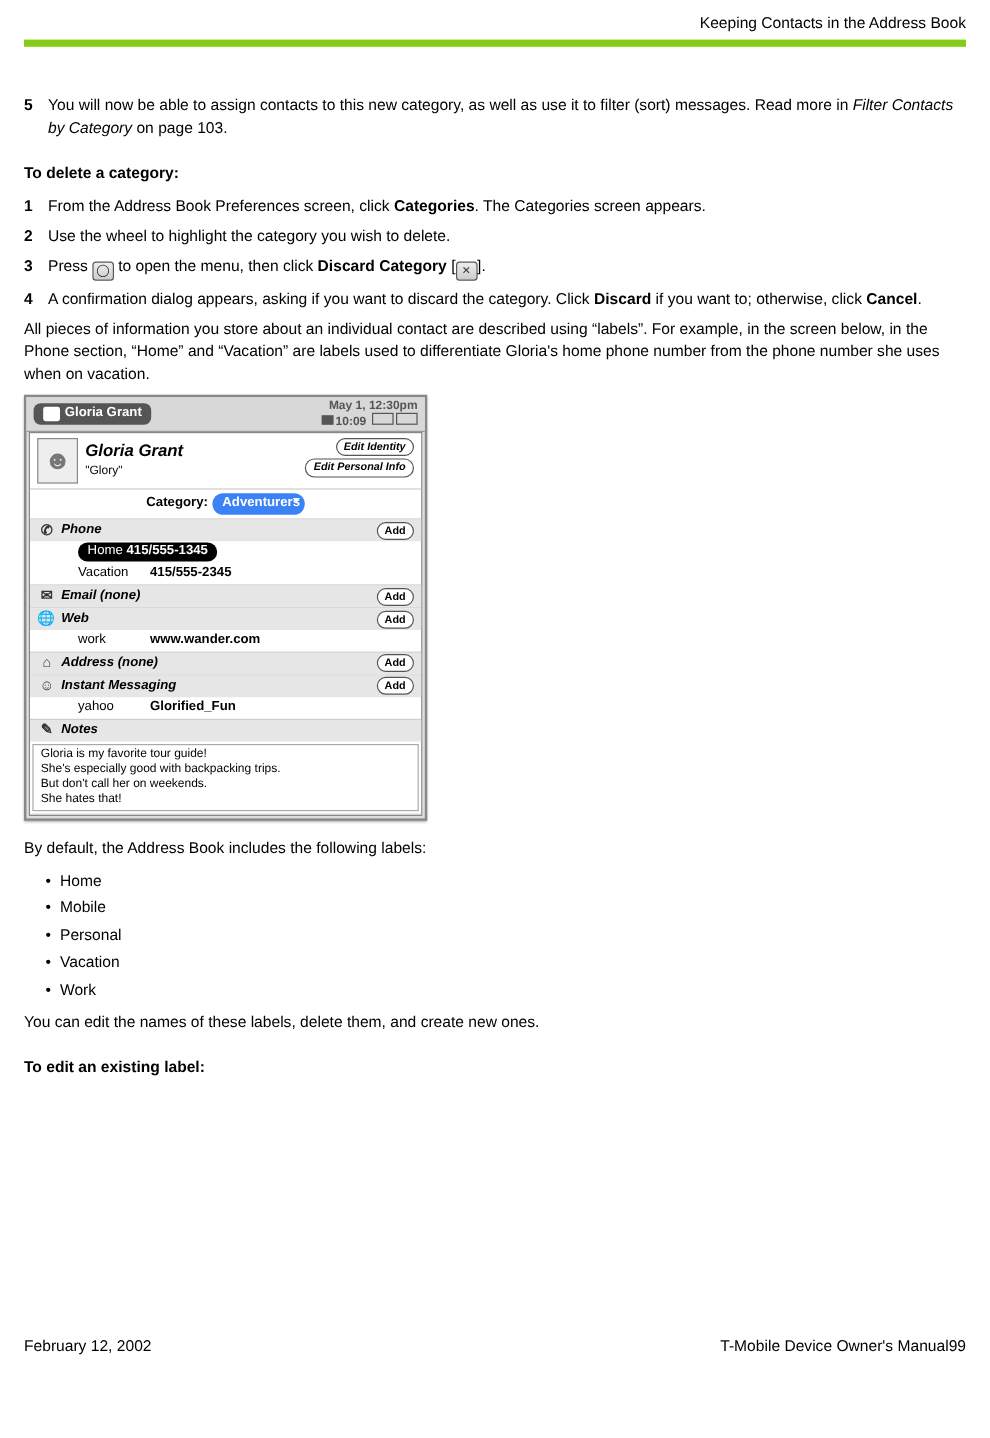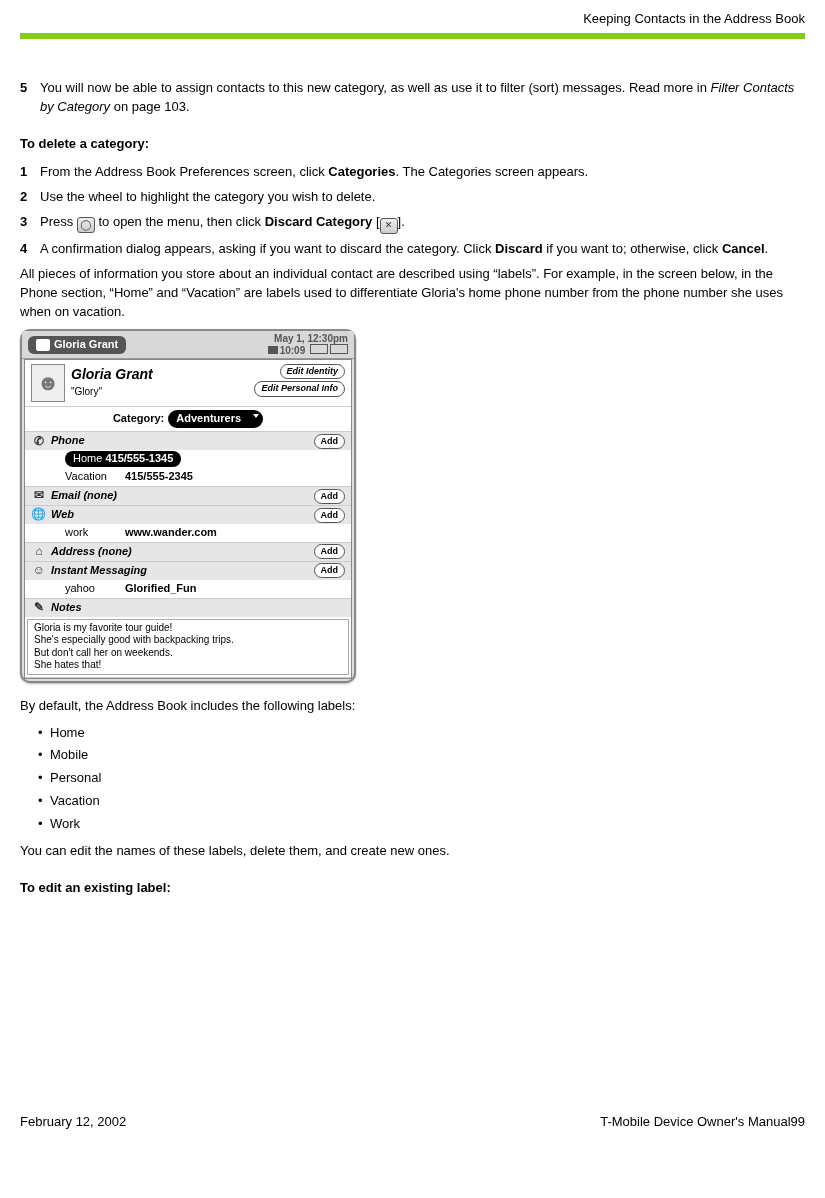--- a/index.html
+++ b/index.html
@@ -57,21 +57,21 @@
     text-align: center;
     color: #333;
   }
   .wheel-icon::before { content: "◯"; font-size:10px; }
   .discard-icon::before { content: "✕"; font-size:9px; }
 
   
   .device {
     width: 332px;
     border: 2px solid #888;
-    border-radius: 10px;
+    border-radius: 0;
     background: #ddd;
     font-family: Tahoma, Geneva, sans-serif;
     font-size: 11px;
     color: #000;
     margin: 8px 0 14px 0;
     box-shadow: 0 1px 2px rgba(0,0,0,.3);
   }
   .dev-statusbar {
     display: flex;
     align-items: center;
@@ -125,21 +125,21 @@
   .pill {
     background:#fff;border:1px solid #555;border-radius:9px;
     font-size:9px;padding:0px 6px;font-weight:bold;
     display:inline-block;white-space:nowrap;
   }
   .dev-cat {
     display:flex; align-items:center; justify-content:center;
     padding:3px 0; border-bottom:1px solid #ccc; gap:4px; font-size:11px;
   }
   .cat-pill {
-    background:#000000;color:#fff;border-radius:10px;padding:1px 22px 1px 8px;
+    background:#3b82f6;color:#fff;border-radius:10px;padding:1px 4px 1px 8px;
     font-weight:bold;font-size:11px;position:relative;
   }
   .cat-pill::after{
     content:"";position:absolute;right:4px;top:4px;width:0;height:0;
     border-left:3px solid transparent;border-right:3px solid transparent;
     border-top:4px solid #fff;
   }
   .dev-sec {
     border-bottom:1px solid #ccc;
   }

